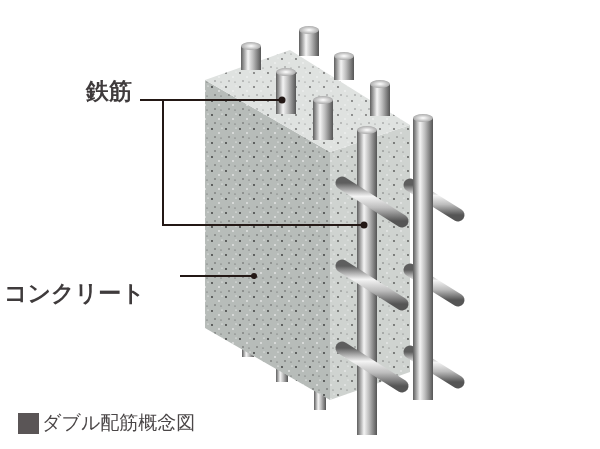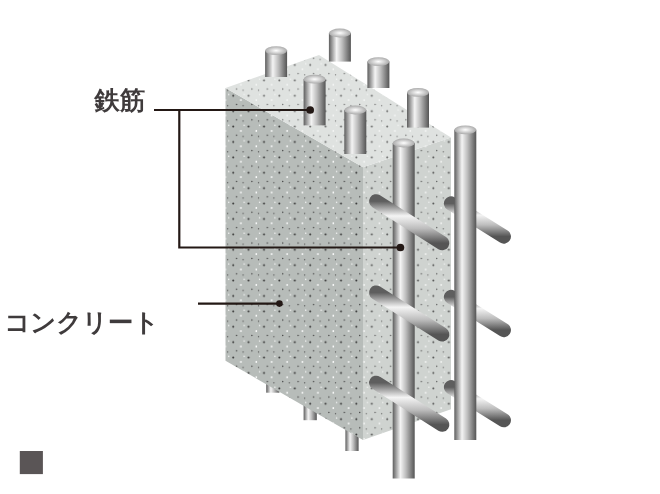--- a/index.html
+++ b/index.html
@@ -103,13 +103,14 @@
     <polyline points="180,276 253,276"></polyline>
     <circle cx="254" cy="276" r="3" fill="#231815" stroke="none"></circle>
   </g>
 </svg>
 
 <div id="lbl-rebar" class="label">鉄筋</div>
 <div id="lbl-concrete" class="label">コンクリート</div>
 
 <div id="caption">
   <span class="sq"></span>
+  <span>ダブル配筋概念図</span>
 </div>
 
 </body></html>

